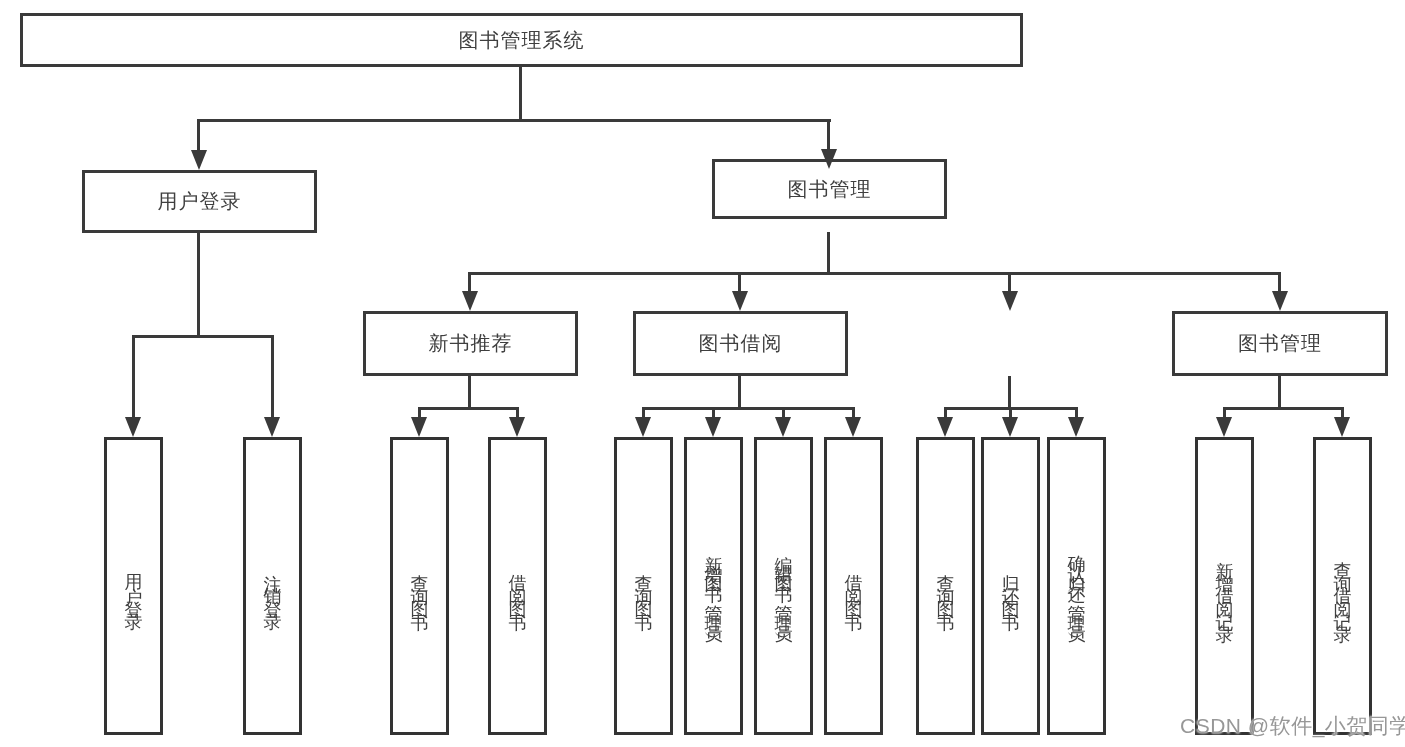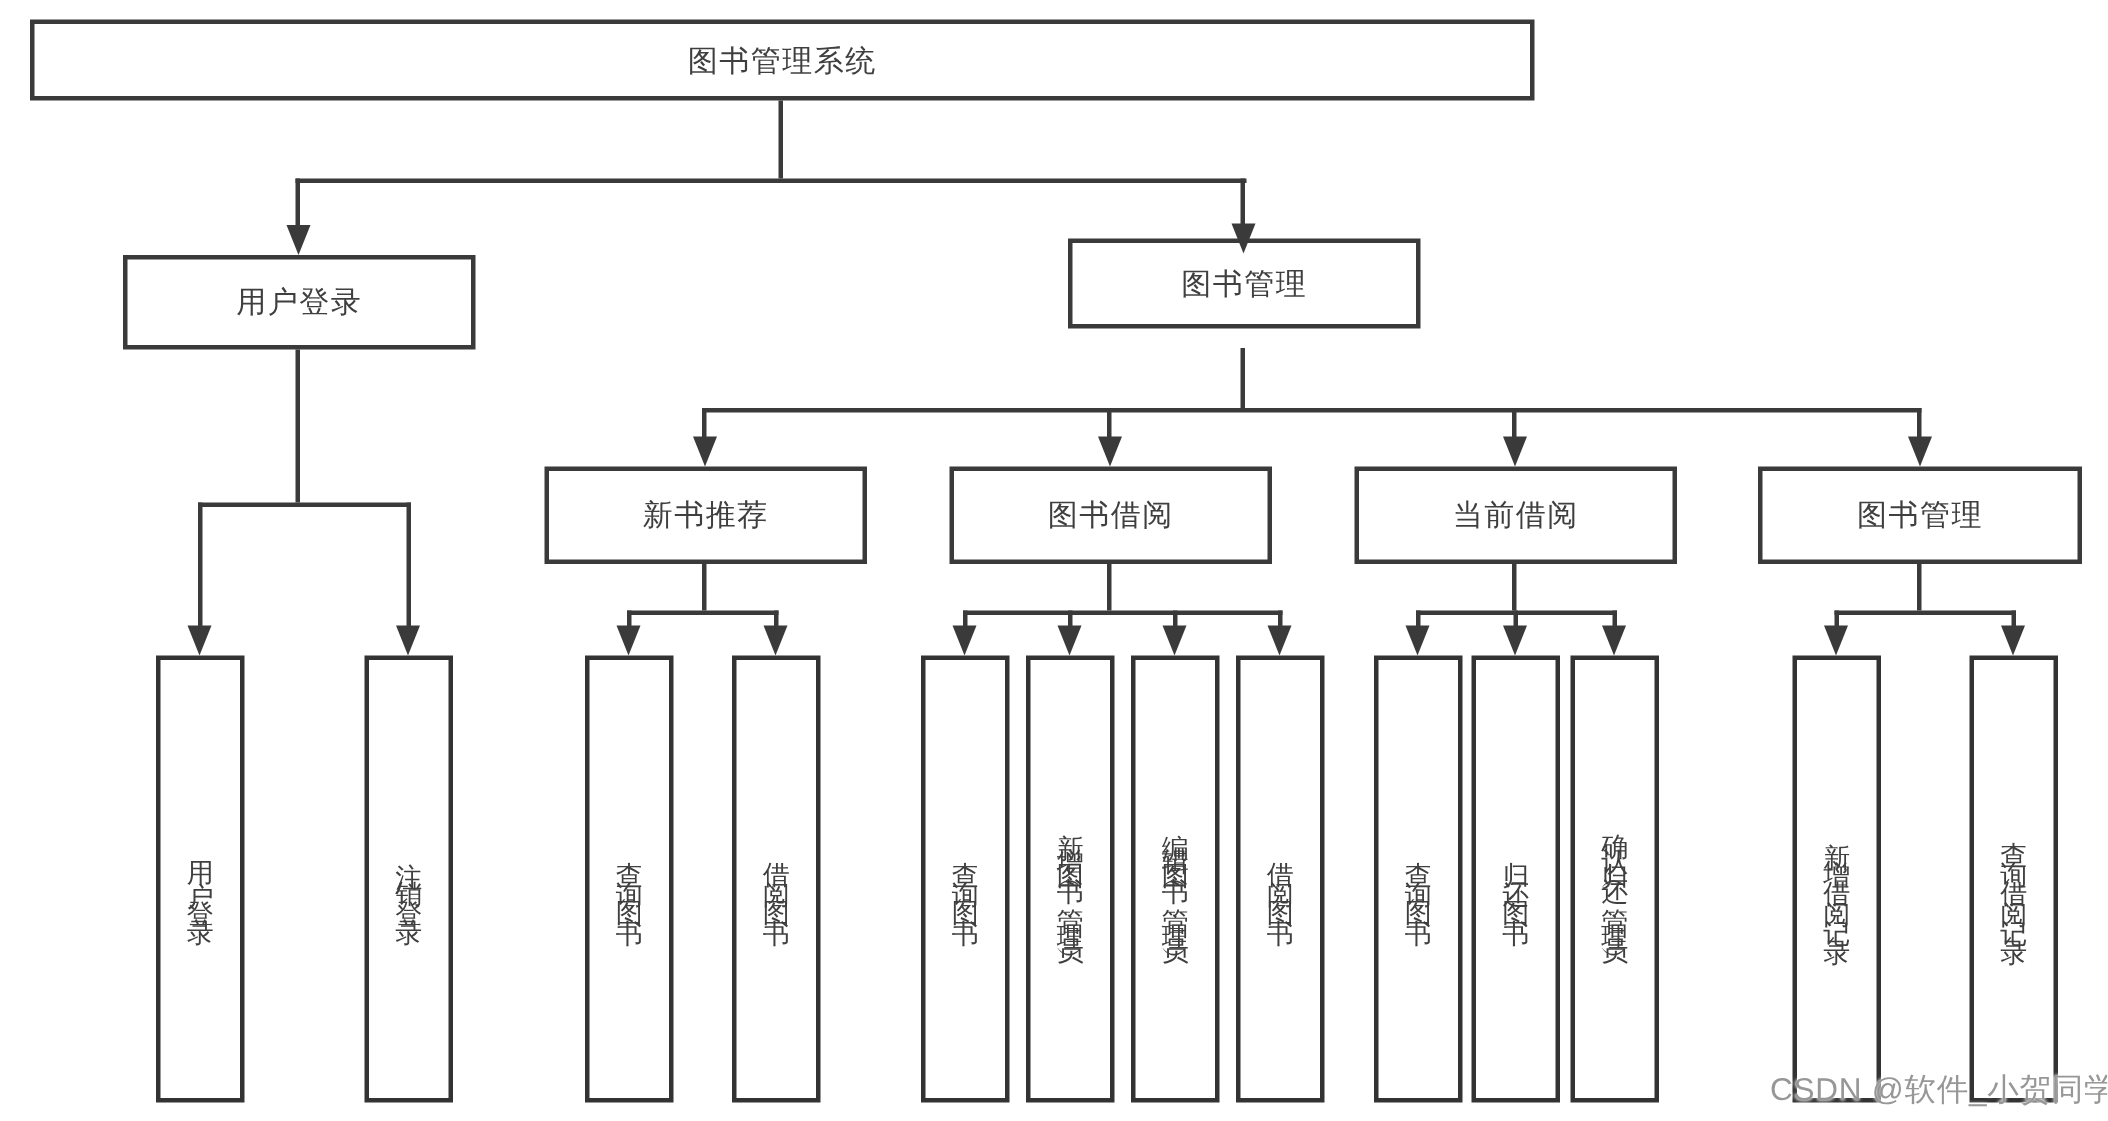--- a/index.html
+++ b/index.html
@@ -33,21 +33,20 @@
 
 <div class="canvas">
 
   <div class="node" style="left:20px;top:13px;width:1003px;height:54px">图书管理系统</div>
 
   <div class="node" style="left:82px;top:170px;width:235px;height:63px">用户登录</div>
   <div class="node" style="left:712px;top:159px;width:235px;height:60px">图书管理</div>
 
   <div class="node" style="left:633px;top:311px;width:215px;height:65px">图书借阅</div>
   <div class="node" style="left:363px;top:311px;width:215px;height:65px">新书推荐</div>
-  <div class="node" style="left:903px;top:311px;width:215px;height:65px">当前借阅</div>
   <div class="node" style="left:1172px;top:311px;width:216px;height:65px">图书管理</div>
 
   <div class="leaf" style="left:104px">
       <span>用户登录</span>
     </div>
   <div class="leaf" style="left:243px">
       <span>注销登录</span>
     </div>
 
   <div class="leaf" style="left:390px">

